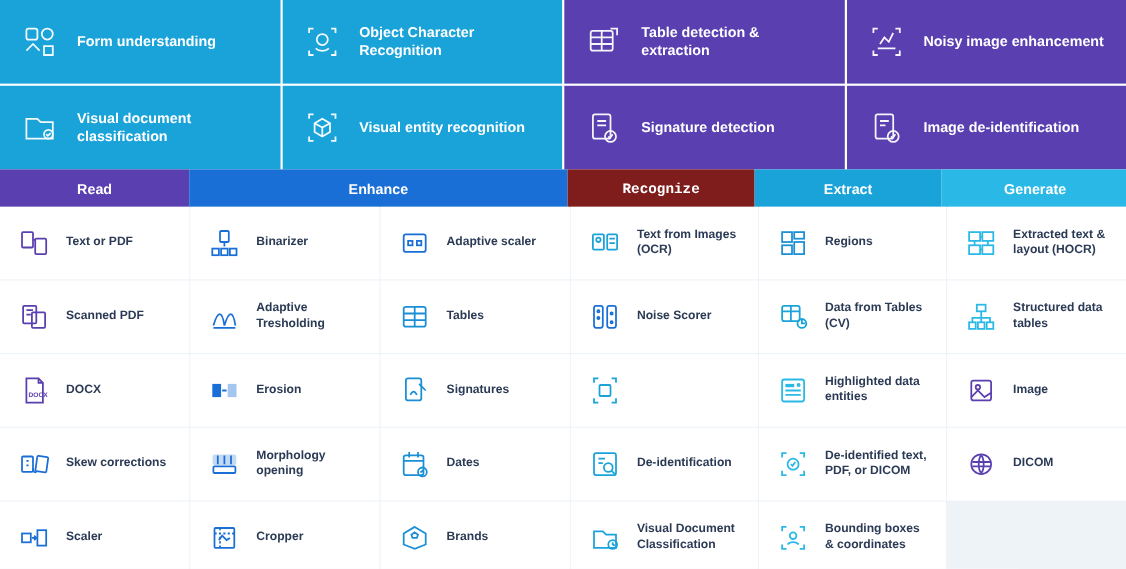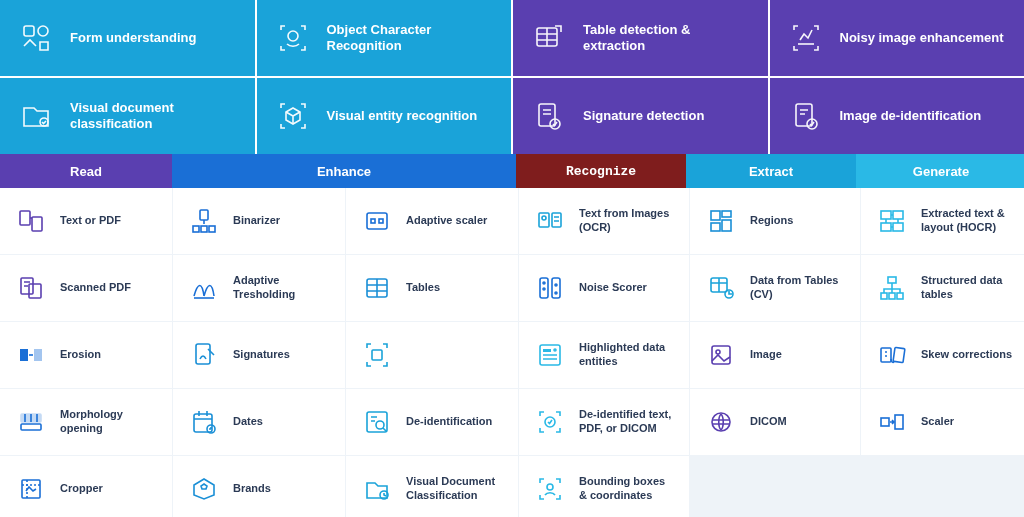--- a/index.html
+++ b/index.html
@@ -308,20 +308,30 @@
           <rect x="10" y="3" width="8" height="6"></rect>
           <rect x="3" y="19" width="6" height="6"></rect>
           <rect x="11" y="19" width="6" height="6"></rect>
           <rect x="19" y="19" width="6" height="6"></rect>
           <path d="M14 9v6M6 19v-4h16v4M14 15v4"></path>
         </svg>
       </span>
       <span>Structured data tables</span>
     </div>
 
+  <div class="item c-read">
+      <span class="icn">
+        <svg viewBox="0 0 28 28">
+          <path d="M7 3h11l4 4v18H7z"></path>
+          <path d="M18 3v4h4"></path>
+          <text x="9" y="20" font-size="6" fill="#5a3fb0" stroke="none" font-weight="700">DOCX</text>
+        </svg>
+      </span>
+      <span>DOCX</span>
+    </div>
   <div class="item c-enhance">
       <span class="icn">
         <svg viewBox="0 0 28 28">
           <rect x="3" y="8" width="8" height="12" fill="#1a6fd6" stroke="none"></rect>
           <path d="M12 14h4"></path>
           <rect x="17" y="8" width="8" height="12" fill="#1a6fd6" stroke="none" opacity=".4"></rect>
         </svg>
       </span>
       <span>Erosion</span>
     </div>

